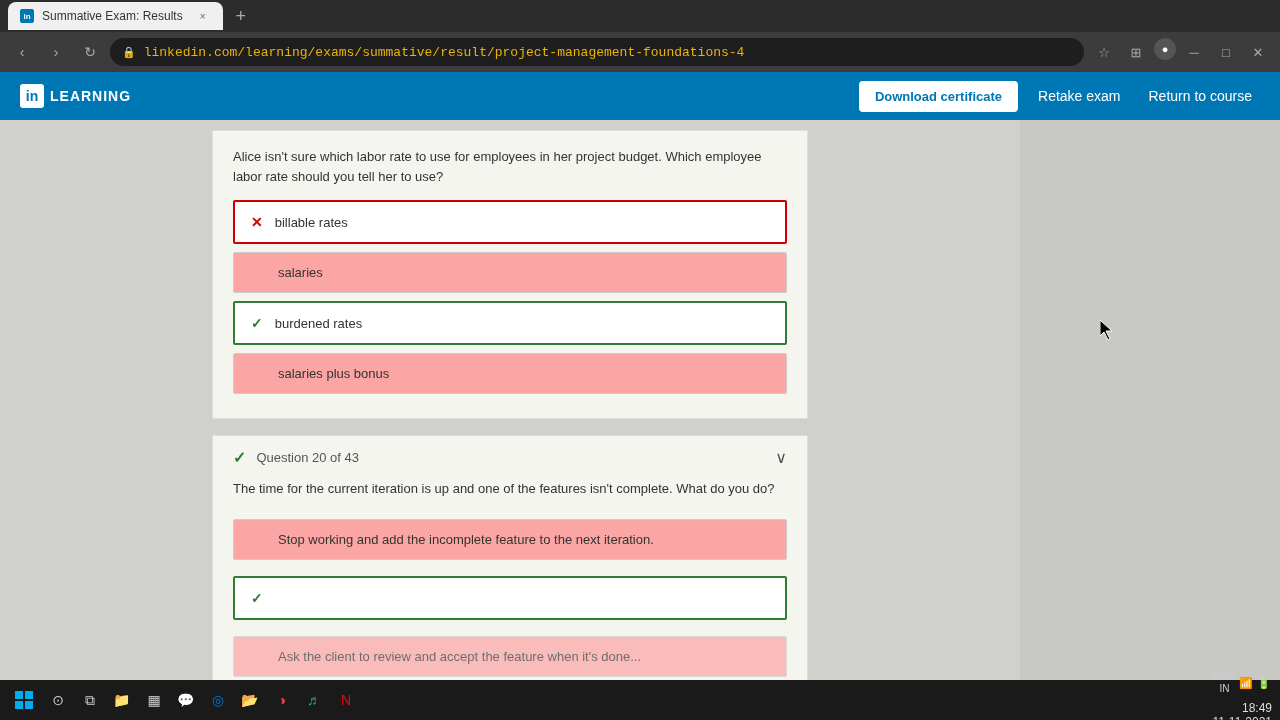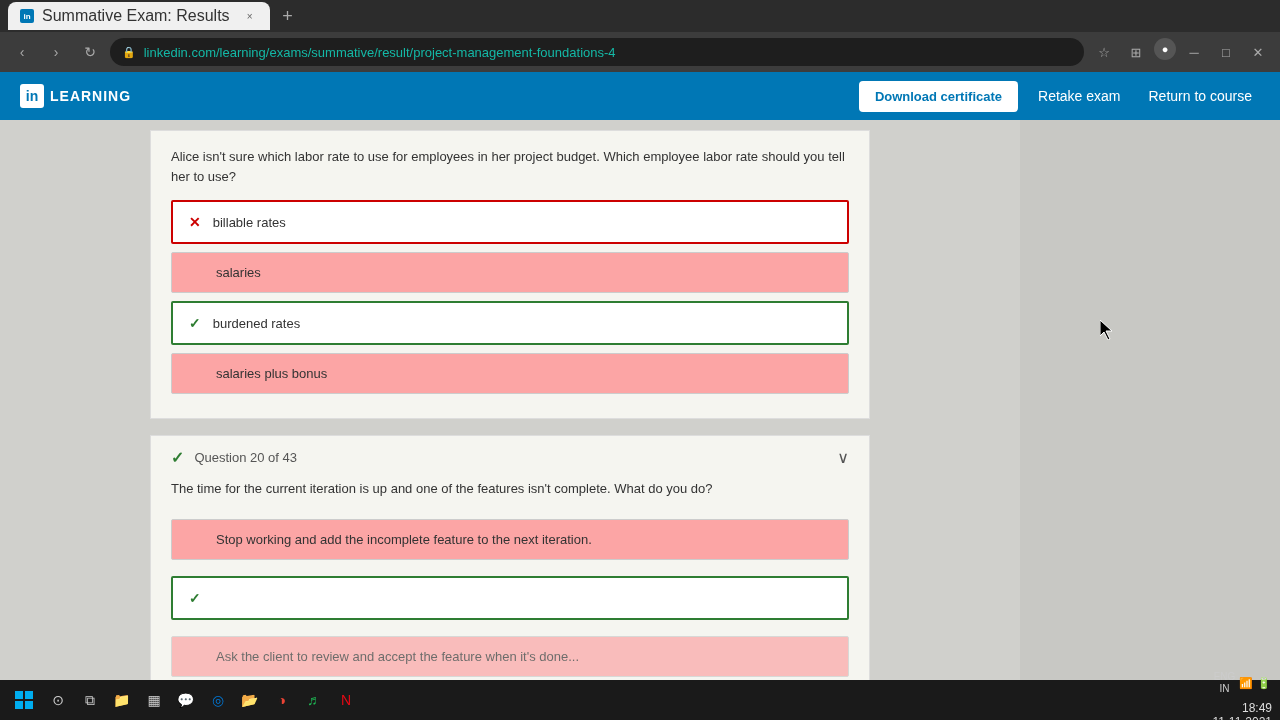--- a/index.html
+++ b/index.html
@@ -10,21 +10,21 @@
     .browser-titlebar { background: #2c2c2c; height: 32px; display: flex; align-items: center; padding: 0 8px; gap: 4px; }
     .browser-tab { background: #f0f0f0; border-radius: 8px 8px 0 0; height: 28px; display: flex; align-items: center; padding: 0 12px; gap: 8px; font-size: 12px; color: #333; min-width: 180px; }
     .browser-tab .tab-favicon { width: 14px; height: 14px; background: #0077b5; border-radius: 2px; display: flex; align-items: center; justify-content: center; color: white; font-size: 8px; font-weight: bold; }
     .browser-tab .tab-close { width: 16px; height: 16px; border-radius: 50%; display: flex; align-items: center; justify-content: center; cursor: pointer; font-size: 10px; color: #666; margin-left: 4px; }
     .new-tab-btn { width: 28px; height: 28px; display: flex; align-items: center; justify-content: center; color: #aaa; font-size: 18px; cursor: pointer; }
 
     .browser-toolbar { background: #3c3c3c; height: 40px; display: flex; align-items: center; padding: 0 8px; gap: 6px; }
     .nav-btn { width: 28px; height: 28px; display: flex; align-items: center; justify-content: center; color: #aaa; cursor: pointer; border-radius: 4px; font-size: 14px; }
     .address-bar { flex: 1; height: 28px; background: #1e1e1e; border-radius: 14px; display: flex; align-items: center; padding: 0 12px; gap: 8px; }
     .address-bar .lock-icon { color: #aaa; font-size: 11px; }
-    .address-bar .url-text { color: #14b8a6; font-size: 13px; }
+    .address-bar .url-text { color: #eab308; font-size: 13px; font-family: Liberation Mono, monospace; }
     .toolbar-icons { display: flex; gap: 4px; }
     .toolbar-icon { width: 28px; height: 28px; display: flex; align-items: center; justify-content: center; color: #aaa; cursor: pointer; font-size: 13px; }
 
     
     .linkedin-nav { background: #0077b5; height: 48px; display: flex; align-items: center; padding: 0 20px; justify-content: space-between; }
     .linkedin-logo { display: flex; align-items: center; gap: 6px; color: white; font-weight: 700; font-size: 18px; }
     .linkedin-logo .logo-box { background: white; color: #0077b5; width: 24px; height: 24px; display: flex; align-items: center; justify-content: center; font-weight: 900; font-size: 14px; border-radius: 3px; }
     .nav-actions { display: flex; align-items: center; gap: 12px; }
     .btn-download-cert { background: white; color: #0077b5; border: none; border-radius: 4px; padding: 8px 16px; font-size: 13px; font-weight: 600; cursor: pointer; }
     .btn-retake { background: transparent; color: white; border: none; font-size: 14px; font-weight: 500; cursor: pointer; padding: 4px 8px; }
@@ -60,21 +60,21 @@
 </head>
 <body>
 
 <div class="browser-window">
 
   <div class="browser-titlebar">
     <div class="browser-tab">
       <div class="tab-favicon">
         <span>in</span>
       </div>
-      <span style="font-size:16px;color:#333;">Summative Exam: Results</span>
+      <span style="font-size:12px;color:#333;">Summative Exam: Results</span>
       <div class="tab-close">×</div>
     </div>
     <div class="new-tab-btn">+</div>
   </div>
 
   <div class="browser-toolbar">
     <div class="nav-btn">‹</div>
     <div class="nav-btn">›</div>
     <div class="nav-btn">↻</div>
     <div class="address-bar">
@@ -100,21 +100,21 @@
     </div>
     <div class="nav-actions">
       <button class="btn-download-cert">Download certificate</button>
       <button class="btn-retake">Retake exam</button>
       <button class="btn-return">Return to course</button>
     </div>
   </div>
 
   <div style="flex:1; display:flex; overflow:hidden; background:#d0d0cc;">
     <div style="flex:1; overflow-y:auto; padding:0 0 0 0;">
-      <div style="width:720px; margin: 0 auto; padding: 10px 0 20px 0;">
+      <div style="width:596px; margin: 0 auto; padding: 10px 0 20px 0;">
 
         <div class="question-card">
           <div class="question-text" style="margin-bottom:14px;">Alice isn't sure which labor rate to use for employees in her project budget. Which employee labor rate should you tell her to use?</div>
 
           <div class="answer-option incorrect">
             <span class="answer-icon x-mark">✕</span>
             <span>billable rates</span>
           </div>
 
           <div class="answer-option neutral">

